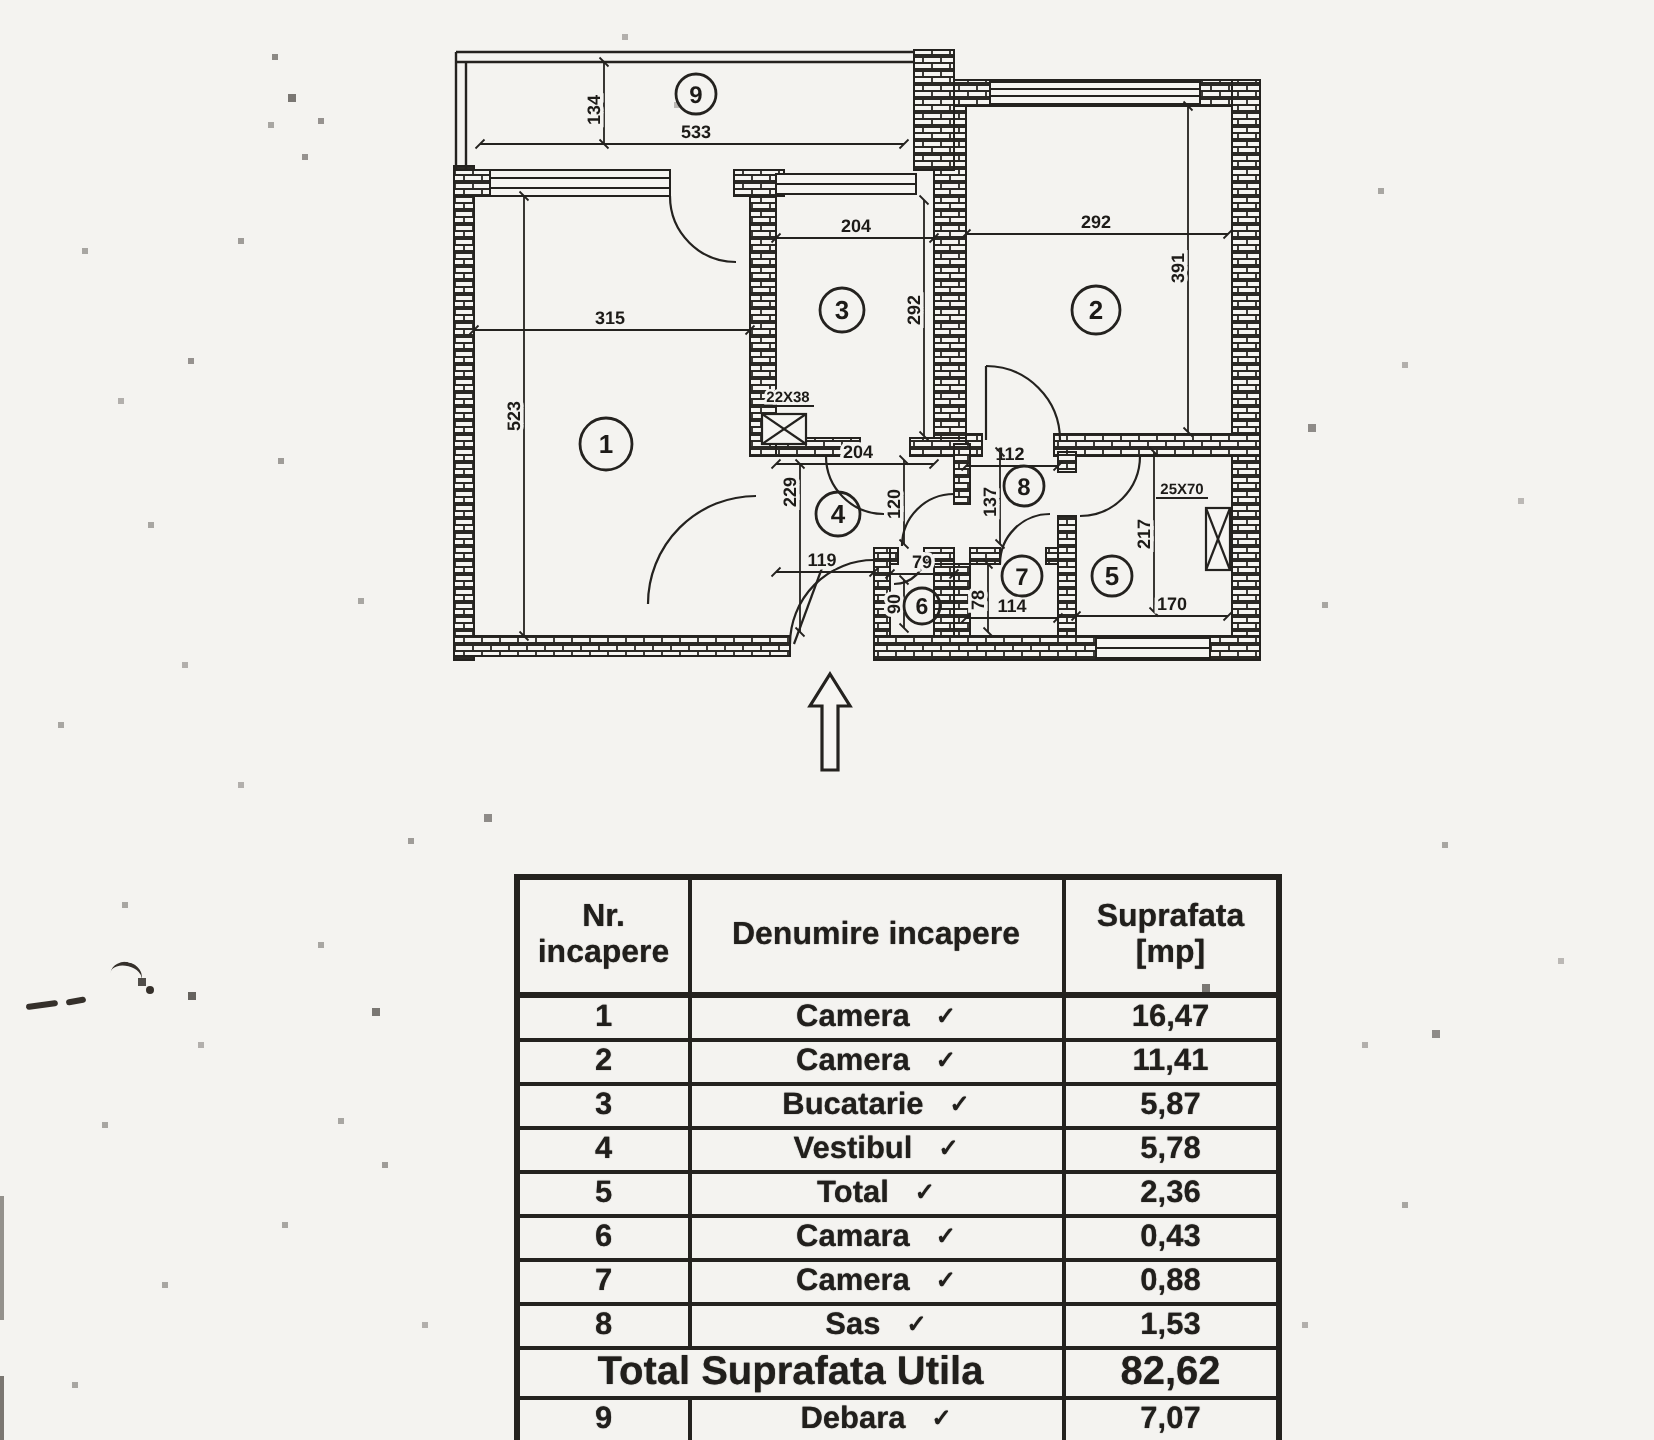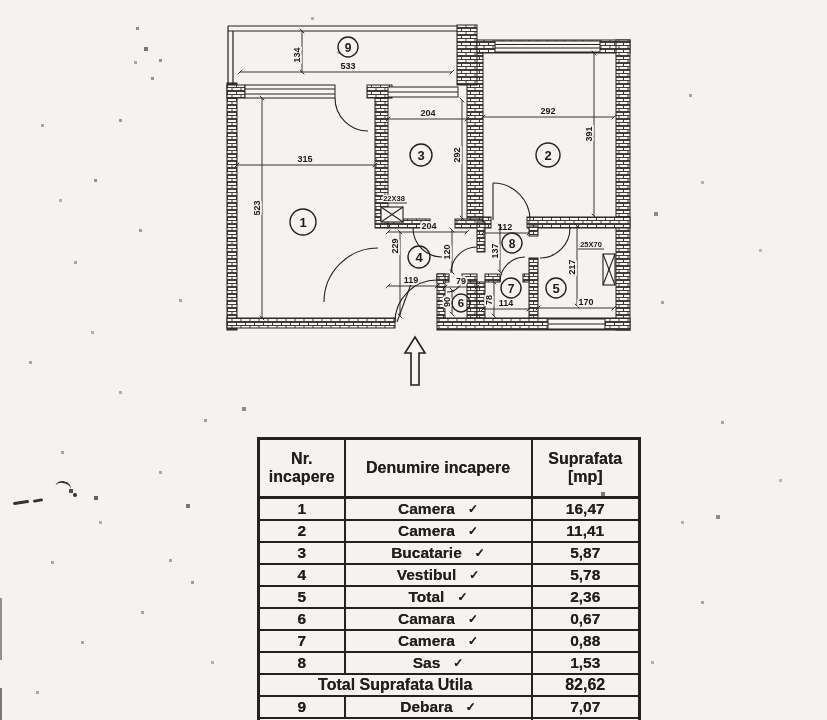--- a/index.html
+++ b/index.html
@@ -45,21 +45,21 @@
   .areas-table{position:absolute;left:257px;top:437px;border-collapse:collapse;
     width:381px;table-layout:fixed;
     font-weight:bold;font-size:15.5px;color:#211f1c;text-shadow:0 0 .5px rgba(33,31,28,.8);}
   .areas-table td,.areas-table th{border:2px solid #24221f;text-align:center;vertical-align:middle;
     padding:0;line-height:1.15;}
   .areas-table{border:3px solid #24221f;}
   .areas-table thead th{height:56px;font-size:16px;border-bottom:3px solid #24221f;}
   .areas-table tbody td{height:20px;}
   .c1{width:86px;} .c2{width:187px;} .c3{width:108px;}
   .chk{display:inline-block;margin-left:13px;font-size:12px;transform:translateY(-1px);}
-  .tot{font-size:16px;border-radius:7px;}
+  .tot{font-size:20px;border-radius:7px;}
 </style>
 </head>
 <body>
 
 <div class="page">
 
   <div class="noise-sm"></div>
   <div class="noise-lg"></div>
   <div class="smudge sm1"></div>
   <div class="smudge sm2"></div>
@@ -329,21 +329,21 @@
         <td>5,78</td>
       </tr>
       <tr>
         <td>5</td>
         <td><span>Total</span><span class="chk">✓</span></td>
         <td>2,36</td>
       </tr>
       <tr>
         <td>6</td>
         <td><span>Camara</span><span class="chk">✓</span></td>
-        <td>0,67</td>
+        <td>0,43</td>
       </tr>
       <tr>
         <td>7</td>
         <td><span>Camera</span><span class="chk">✓</span></td>
         <td>0,88</td>
       </tr>
       <tr>
         <td>8</td>
         <td><span>Sas</span><span class="chk">✓</span></td>
         <td>1,53</td>

